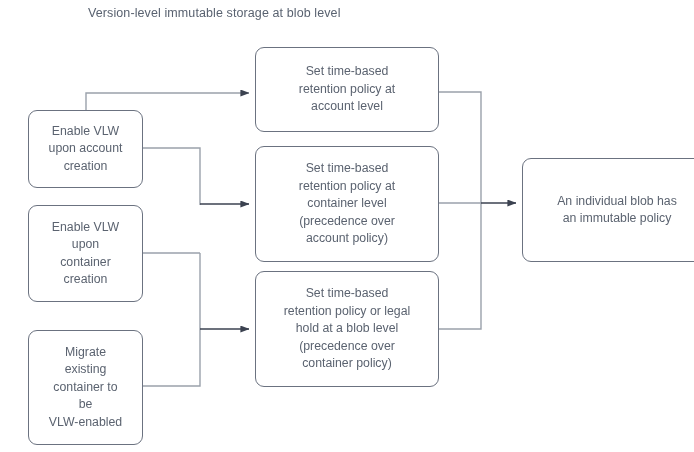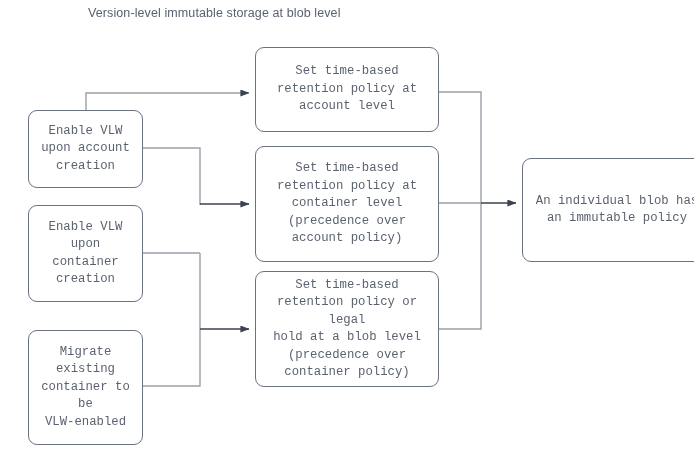--- a/index.html
+++ b/index.html
@@ -43,21 +43,20 @@
     text-align: center;
     color: #5b6370;
     font-size: 12.3px;
     line-height: 17.5px;
     padding: 2px 6px;
     z-index: 2;
   }
   .node-text {
     display: block;
     white-space: pre-line;
-    font-family: Liberation Mono, monospace;
   }
   #edge-layer {
     position: absolute;
     left: 0;
     top: 0;
     width: 694px;
     height: 452px;
     z-index: 1;
   }
 </style>

